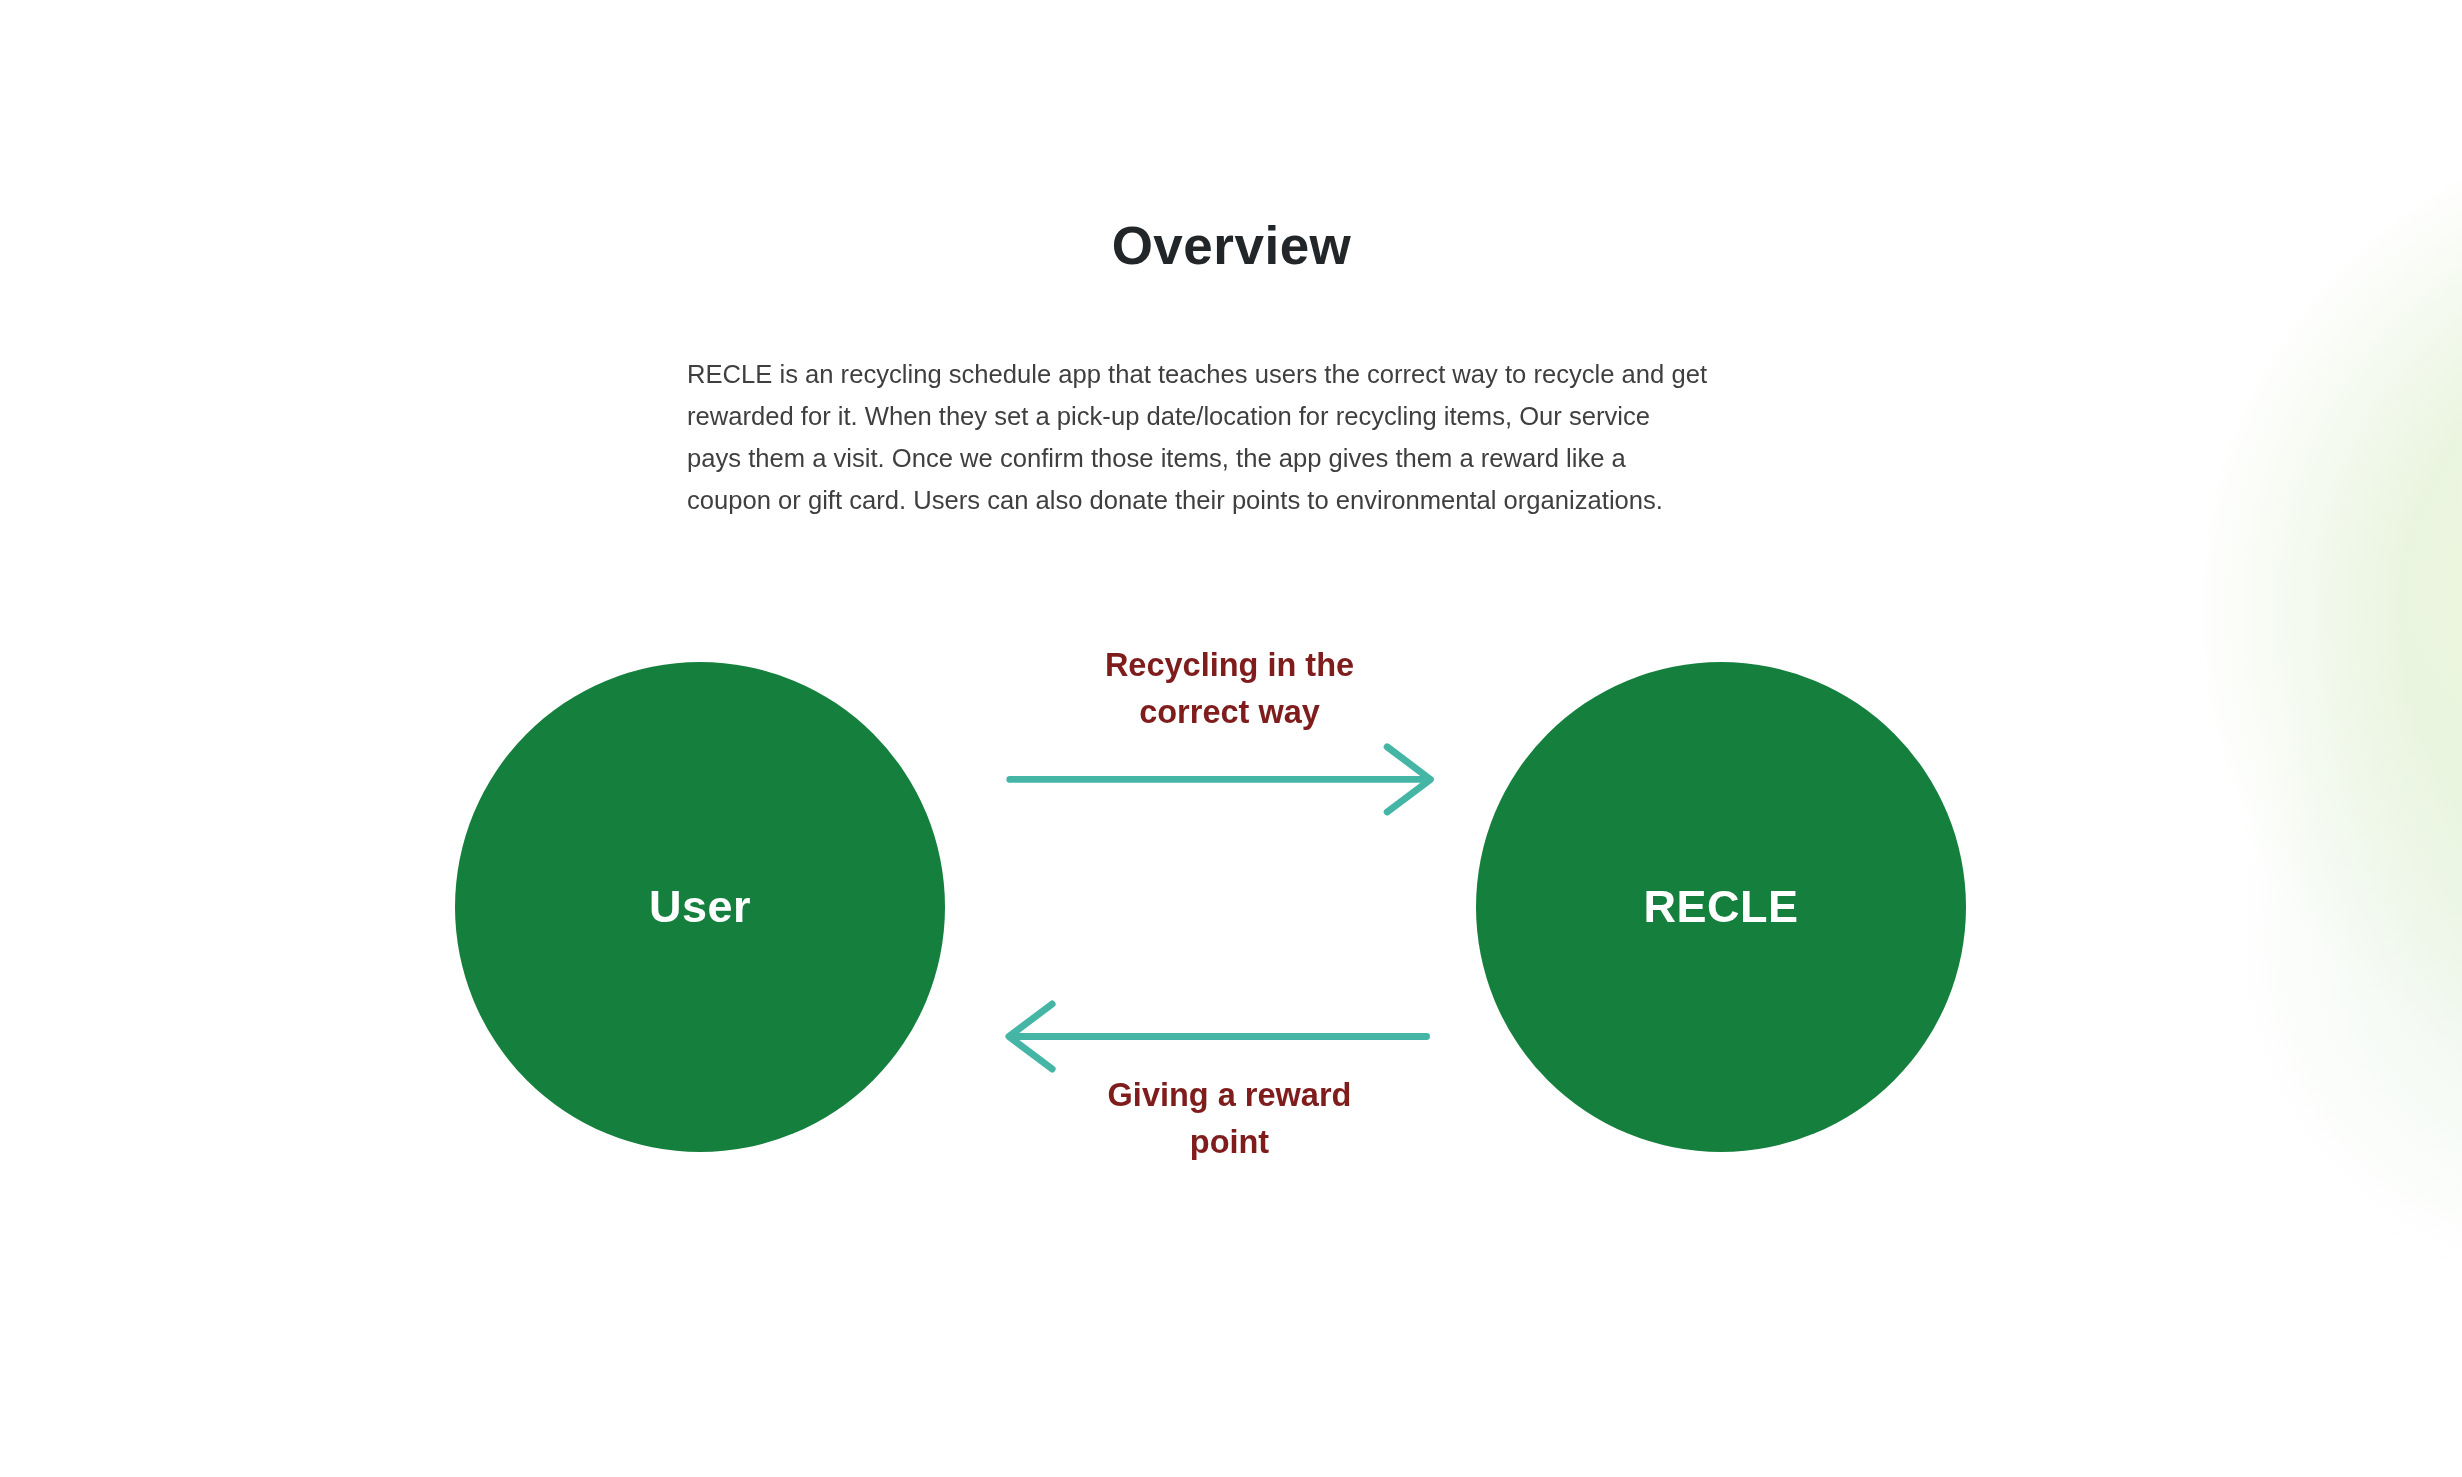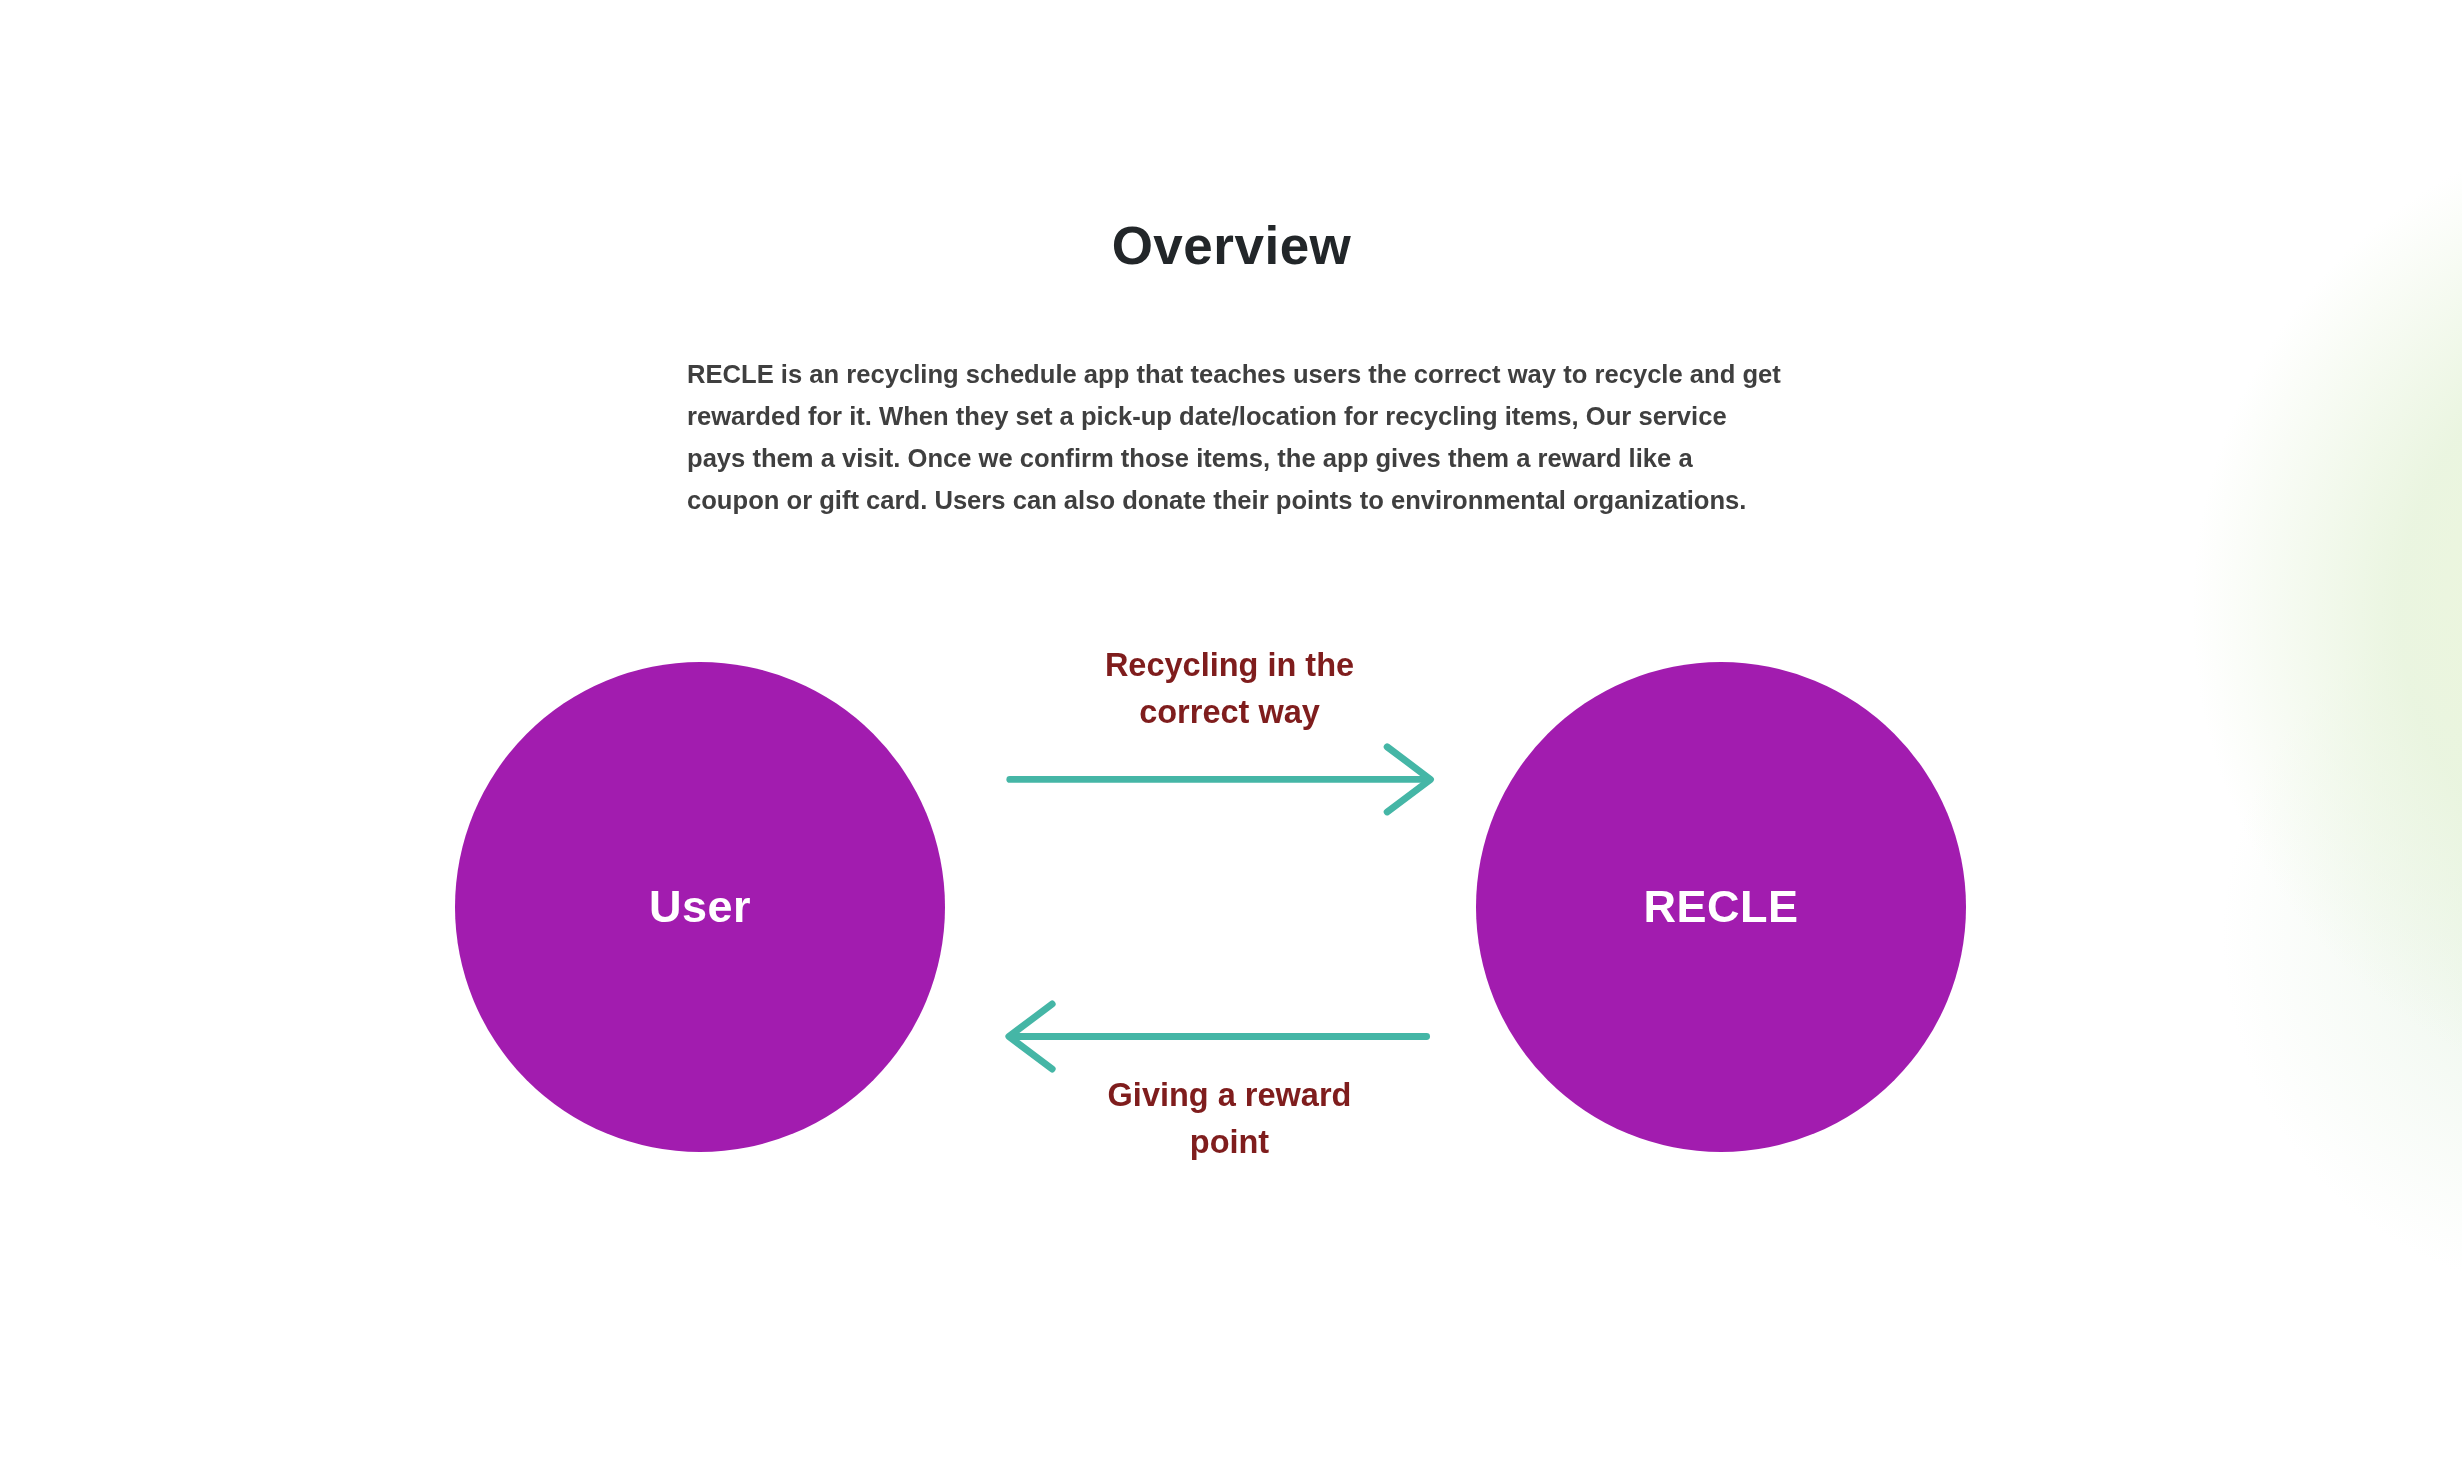--- a/index.html
+++ b/index.html
@@ -40,31 +40,31 @@
     font-weight: 700;
     letter-spacing: 0.5px;
     color: #222629;
   }
   .description {
     position: absolute;
     left: 687px;
     top: 327px;
     width: 1182px;
     font-size: 25.6px;
-    font-weight: 700;
+    font-weight: 400;
     line-height: 42px;
     color: #3f3f3f;
     white-space: pre-line;
   }
   .circle {
     position: absolute;
     width: 490px;
     height: 490px;
     border-radius: 50%;
-    background: #a21caf;
+    background: #15803d;
     display: flex;
     align-items: center;
     justify-content: center;
   }
   .circle-user  { left: 455px;  top: 662px; }
   .circle-recle { left: 1476px; top: 662px; }
   .circle-label {
     color: #ffffff;
     font-size: 45px;
     font-weight: 700;

